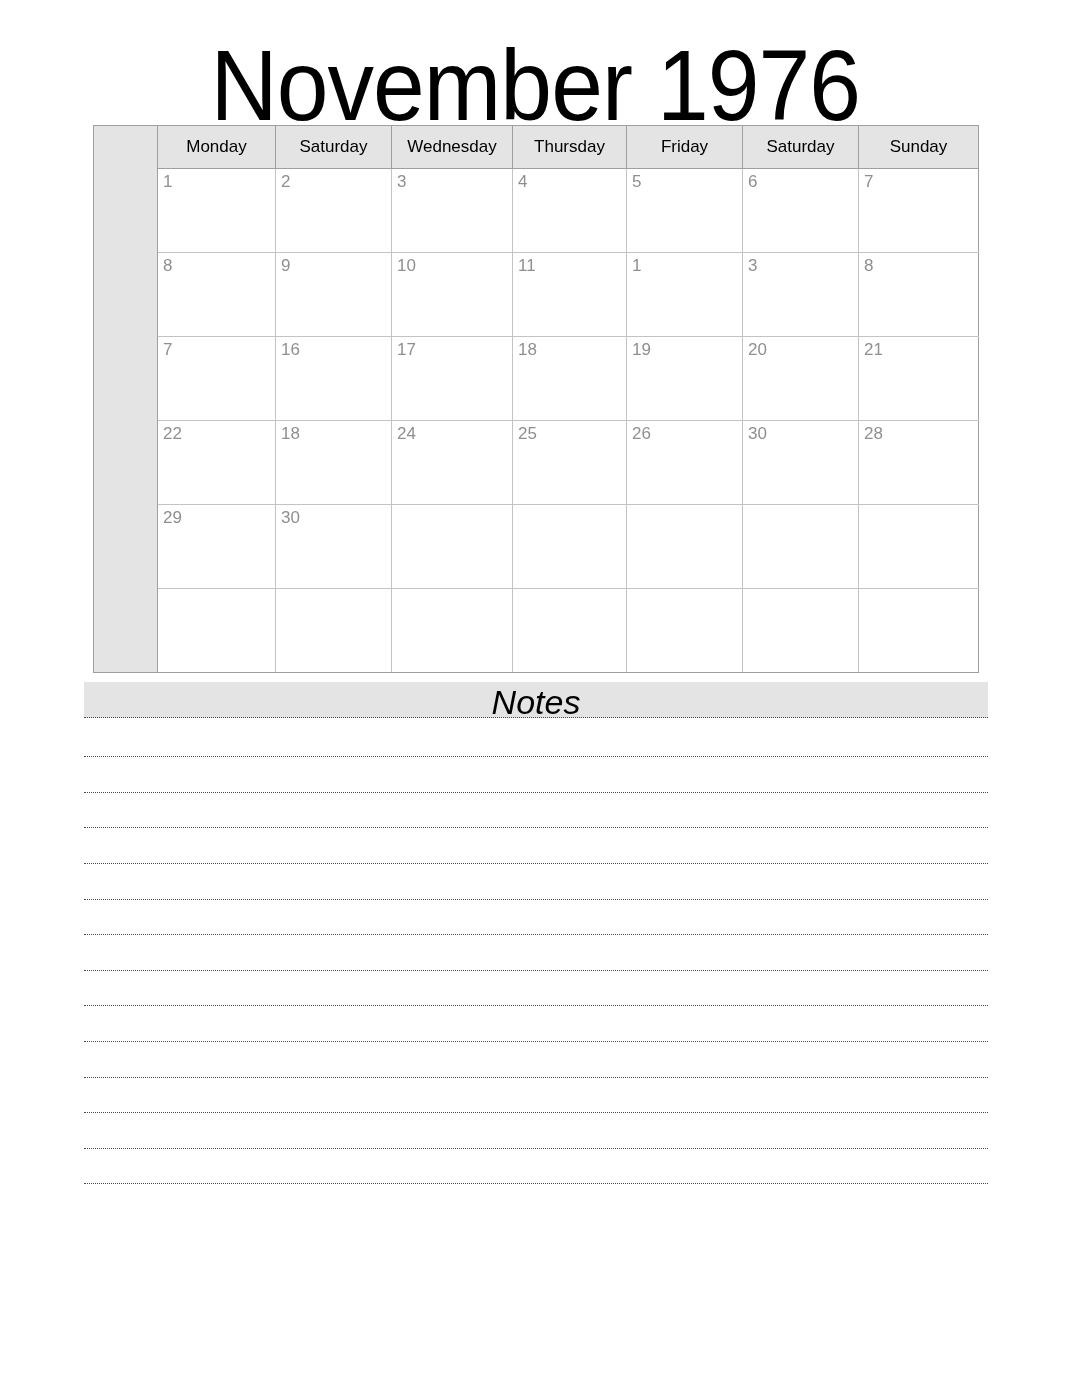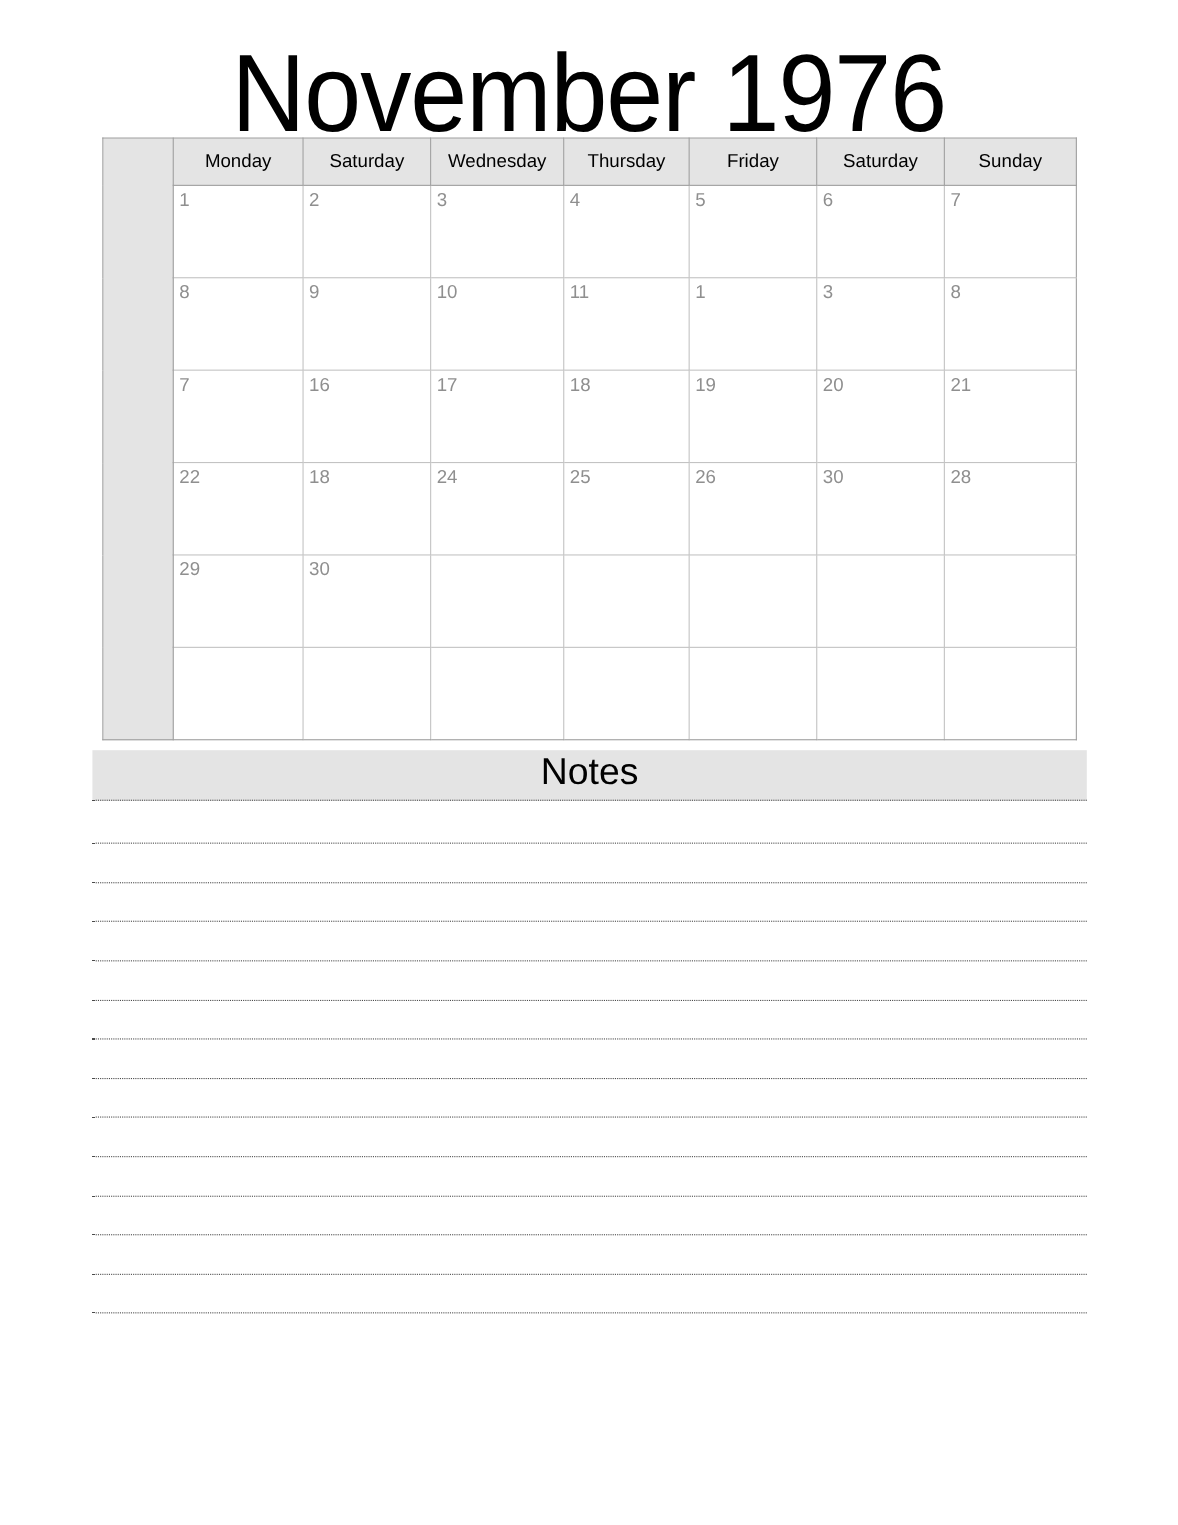--- a/index.html
+++ b/index.html
@@ -57,23 +57,24 @@
   }
 
   
   .source-url{
     margin:6px 0 0 90px;font-size:16px;line-height:19px;color:#000;
   }
 
   
   .notes{margin:9px 0 0 84px;width:904px;}
   .notes-header{
-    background:var(--header-fill);height:46px;line-height:40px;
+    background:var(--header-fill);height:36px;line-height:40px;
     text-align:center;font-size:34px;color:#000;
     border-bottom:1px dotted var(--ruled-line);
+    font-style:italic;
   }
   .note-line{height:35.6px;border-bottom:1px dotted var(--ruled-line);}
   .note-line:first-child{height:39.3px;}
 </style>
 </head>
 <body>
 
 <div class="sheet">
 
   <h1 class="title"><span class="title-text">November 1976</span></h1>

